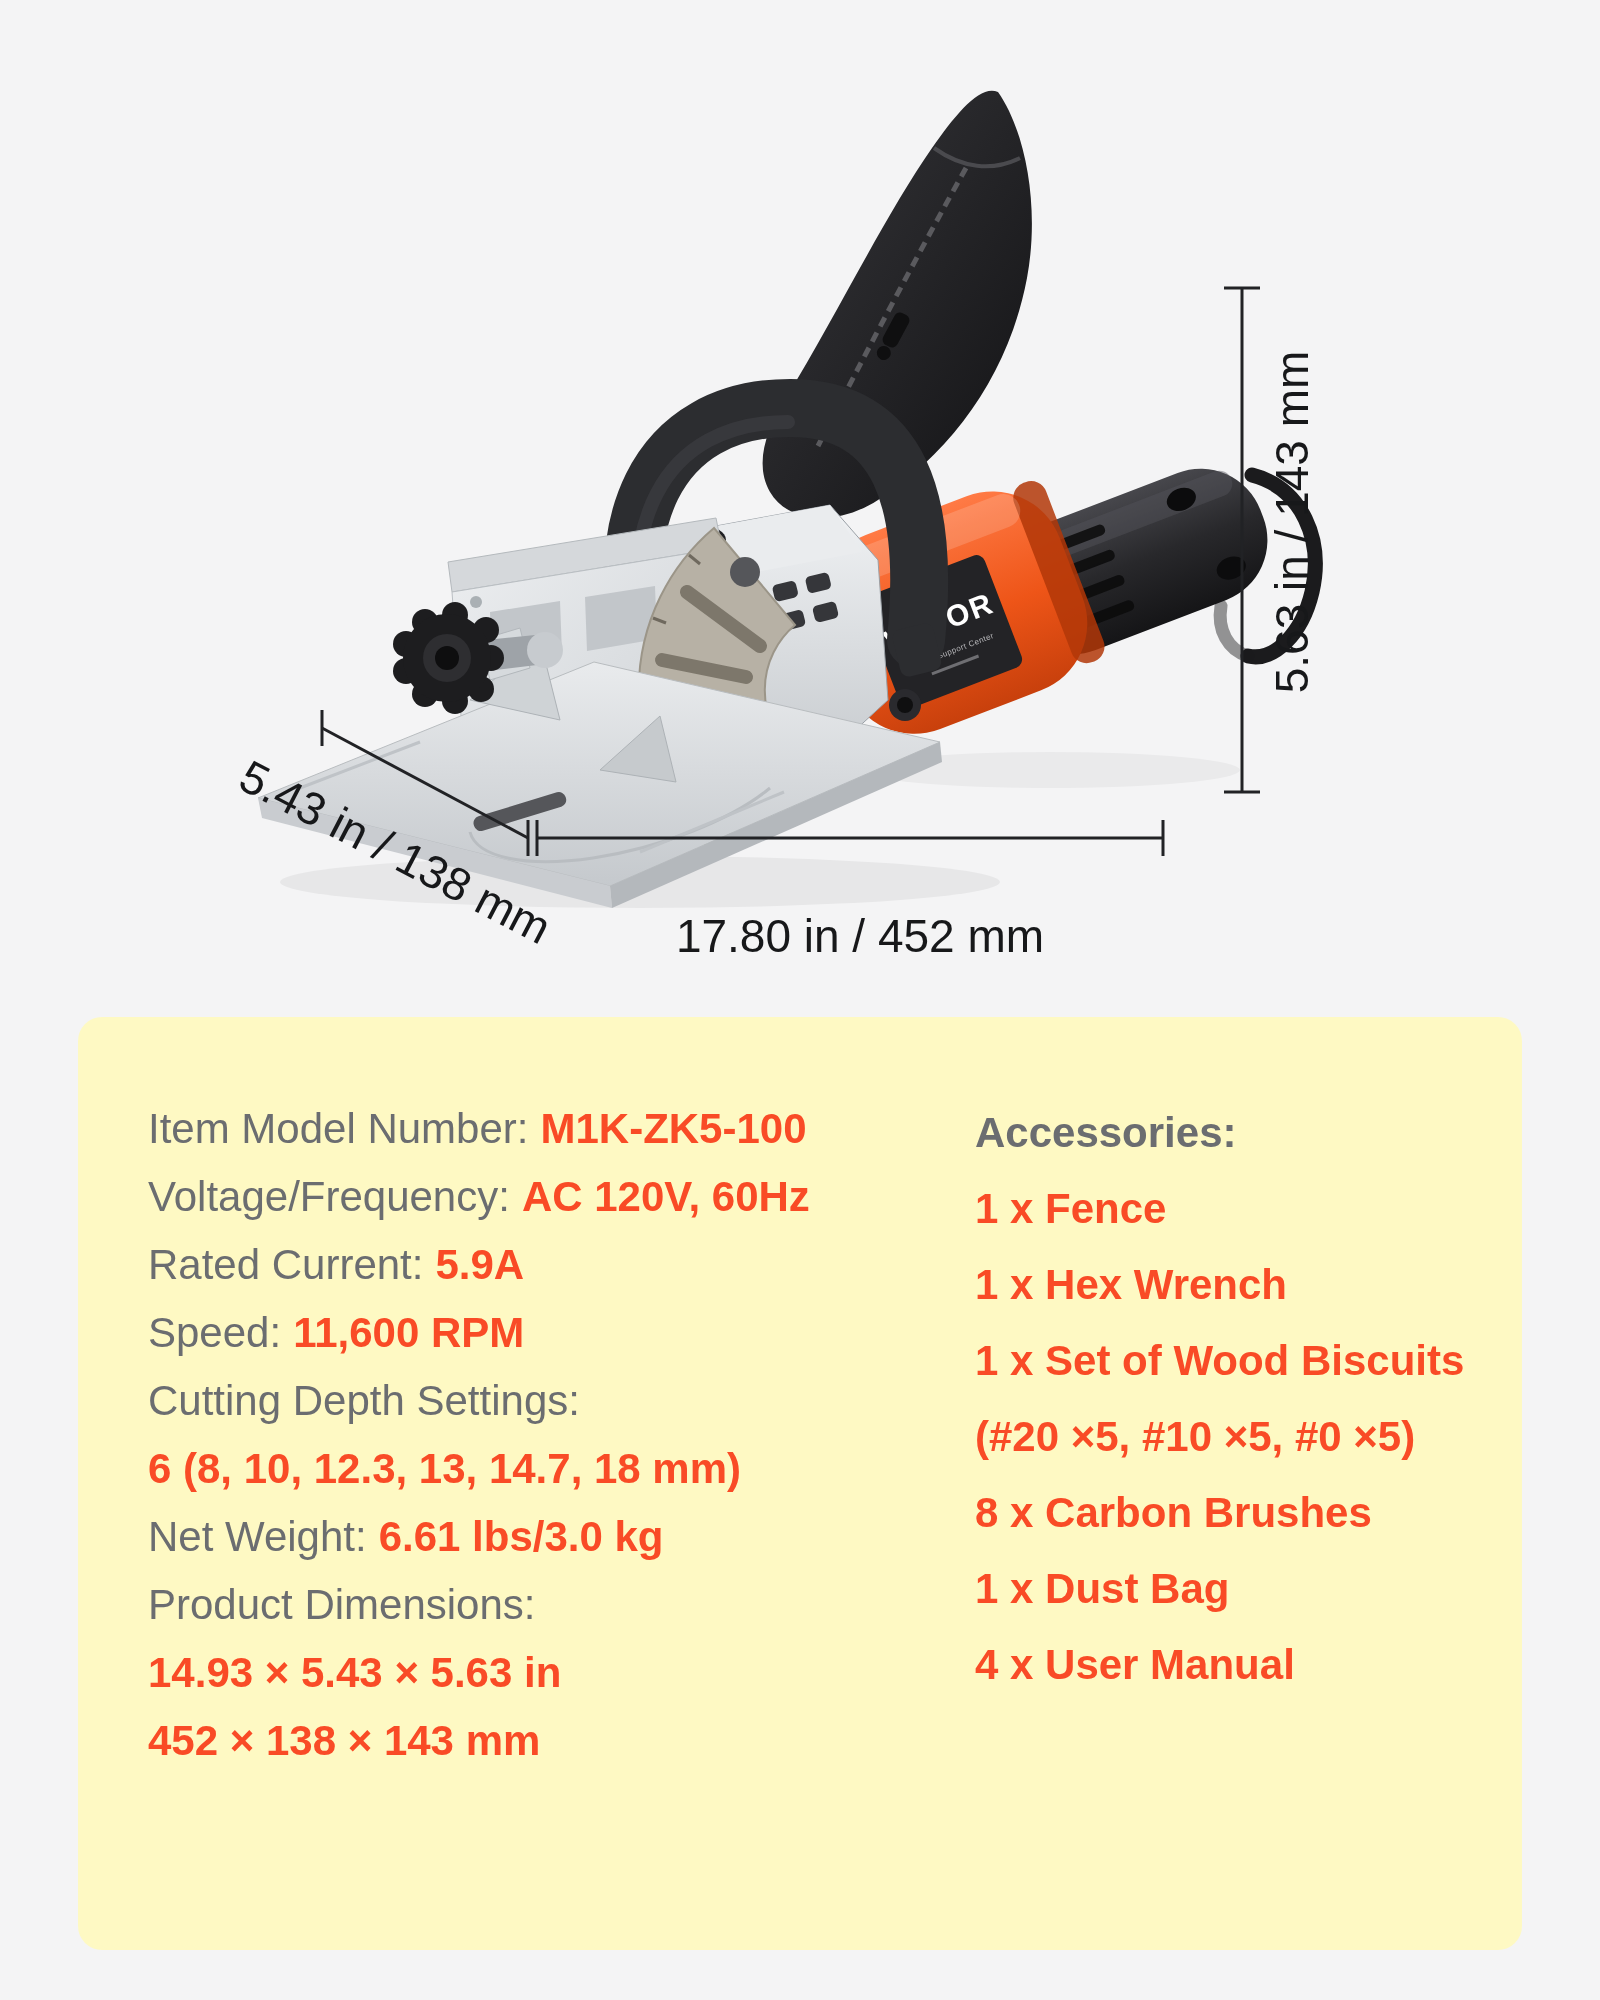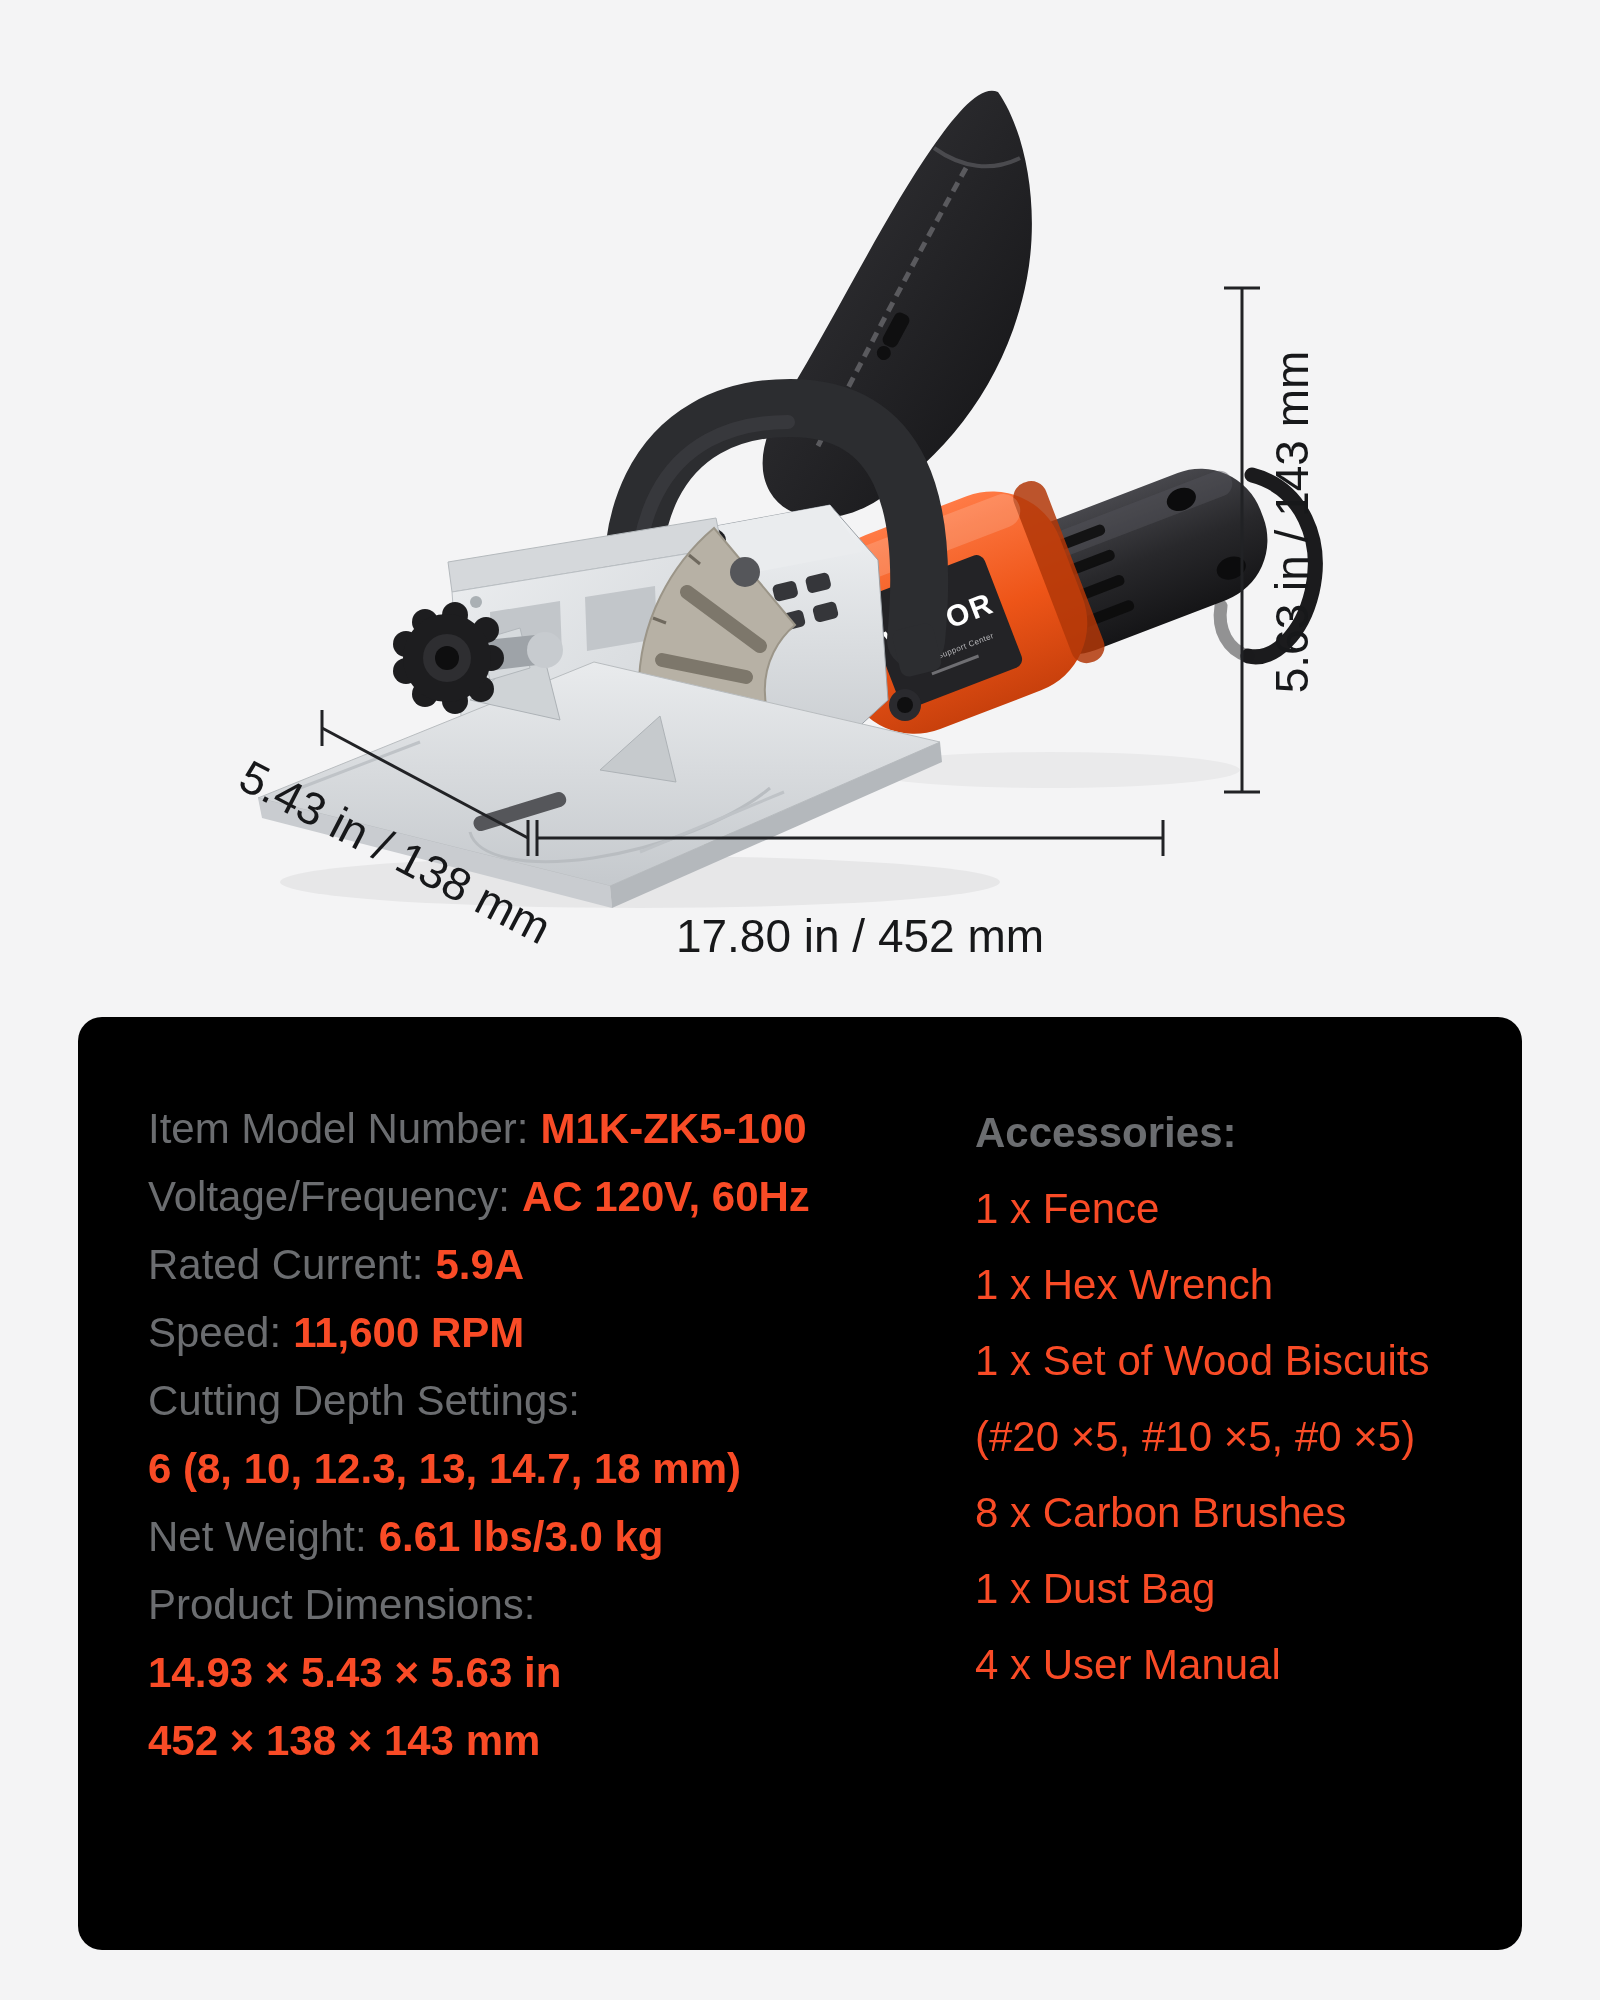--- a/index.html
+++ b/index.html
@@ -7,38 +7,38 @@
     width:1600px;height:2000px;position:relative;overflow:hidden;
     background:#f4f4f5;
     font-family:"Liberation Sans", sans-serif;
     -webkit-font-smoothing:antialiased;
   }
   .figure-wrap{position:absolute;left:0;top:0;width:1600px;height:1000px;}
   .figure-wrap svg{display:block;}
 
   .spec-card{
     position:absolute;left:78px;top:1017px;width:1444px;height:933px;
-    background:#000000;border-radius:24px;
+    background:#fef9c3;border-radius:24px;
     display:flex;align-items:flex-start;
   }
   .col-left{
     margin:78px 0 0 70px;width:795px;
     font-size:42px;line-height:68px;color:#6b6d70;
   }
   .col-right{
     margin:78px 0 0 32px;flex:1;
     font-size:42px;line-height:76px;color:#6b6d70;
   }
   .spec-row{white-space:nowrap;}
   .spec-row .lbl{color:#6b6d70;font-weight:400;}
   .spec-row .lbl:empty{display:none;}
   .spec-row .val{color:#f94b26;font-weight:700;}
   .spec-row .lbl:not(:empty)+.val{margin-left:12px;}
   .acc-title{color:#6b6d70;font-weight:700;}
-  .acc-item{color:#f94b26;font-weight:400;white-space:nowrap;}
+  .acc-item{color:#f94b26;font-weight:700;white-space:nowrap;}
 
   text.dim{
     font-family:"Liberation Sans", sans-serif;
     font-size:46px;fill:#17181a;
   }
   .brand-txt{font-family:"Liberation Sans", sans-serif;font-weight:700;fill:#ffffff;
     font-size:30px;letter-spacing:2px;}
   .brand-sub{font-family:"Liberation Sans", sans-serif;fill:#b7b7ba;font-size:8px;letter-spacing:.4px;}
 </style>
 </head>

